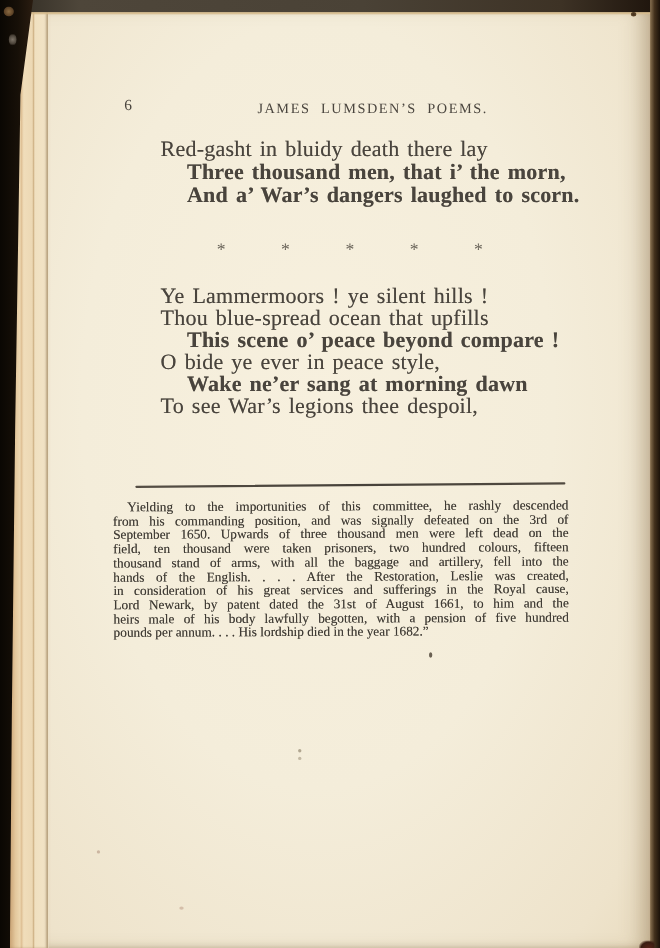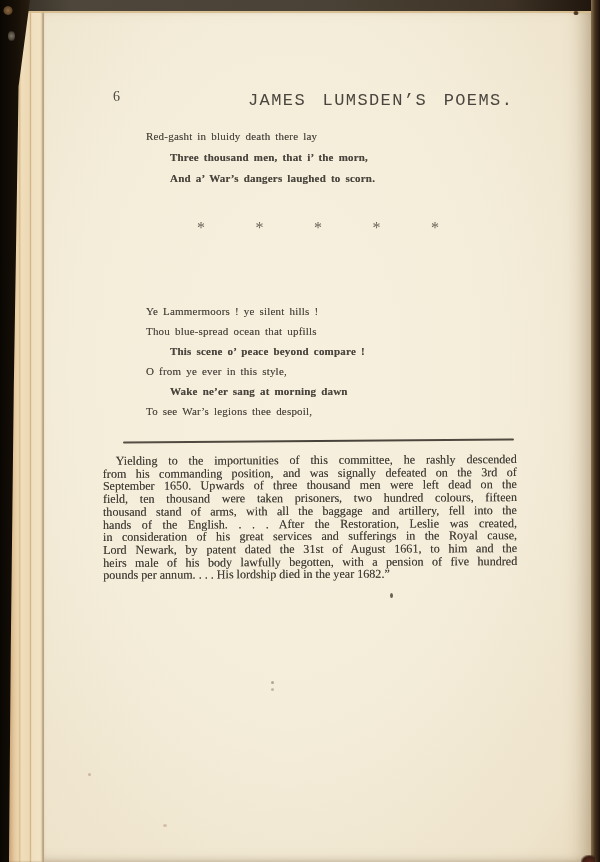--- a/index.html
+++ b/index.html
@@ -71,33 +71,32 @@
   .speck-d { left: 88px; top: 773px; width: 3px; height: 3px; background: rgba(150,110,90,.4); }
   .speck-e { left: 163px; top: 824px; width: 4px; height: 3px; background: rgba(160,115,95,.35); }
 
   
   .content { position: absolute; inset: 0; z-index: 7; color: #48433c; }
   .page-number {
     position: absolute; left: 113px; top: 89px;
     font-size: 14px; color: #4a453e;
   }
   .running-title {
-    position: absolute; left: 248px; top: 91px;
-    font-size: 17px; letter-spacing: 1.4px; word-spacing: 5px;
+    position: absolute; left: 234px; top: 91px;
+    font-size: 13px; letter-spacing: 1.4px; word-spacing: 5px;
     color: #4a453e;
-    font-family: Liberation Mono, monospace;
   }
   .stanza {
     position: absolute; left: 146px;
-    font-size: 11px; letter-spacing: .2px; word-spacing: 2px;
+    font-size: 20px; letter-spacing: .2px; word-spacing: 2px;
     color: #49443d; text-shadow: 0 0 .4px rgba(70,64,54,.55);
     white-space: nowrap;
   }
   .stanza-1 { top: 126px; line-height: 21px; }
-  .stanza-2 { top: 259px; line-height: 20.1px; margin-top: 42px; }
+  .stanza-2 { top: 259px; line-height: 20.1px; }
   .pline.indent { padding-left: 24px; font-weight: bold; }
   .separator-row {
     position: absolute; left: 197px; top: 219px; width: 242px;
     display: flex; justify-content: space-between;
     font-size: 16px; line-height: 18px; color: #514b42;
   }
   .separator-row span { opacity: .85; }
   .footnote-rule {
     position: absolute; left: 123px; top: 440px; width: 391px; height: 1.7px;
     background: linear-gradient(to right, #554e44, #47423a 50%, #514a40);
@@ -148,21 +147,21 @@
       <span>*</span>
       <span>*</span>
       <span>*</span>
       <span>*</span>
     </div>
 
     <div class="stanza stanza-2">
       <div class="pline">Ye Lammermoors ! ye silent hills !</div>
       <div class="pline">Thou blue-spread ocean that upfills</div>
       <div class="pline indent">This scene o’ peace beyond compare !</div>
-      <div class="pline">O from ye ever in this style,</div>
+      <div class="pline">O bide ye ever in peace style,</div>
       <div class="pline indent">Wake ne’er sang at morning dawn</div>
       <div class="pline">To see War’s legions thee despoil,</div>
     </div>
 
     <div class="footnote-rule"></div>
 
     <div class="footnote">
       <div class="fn-line first">Yielding to the importunities of this committee, he rashly descended</div>
       <div class="fn-line">from his commanding position, and was signally defeated on the 3rd of</div>
       <div class="fn-line">September 1650.  Upwards of three thousand men were left dead on the</div>

